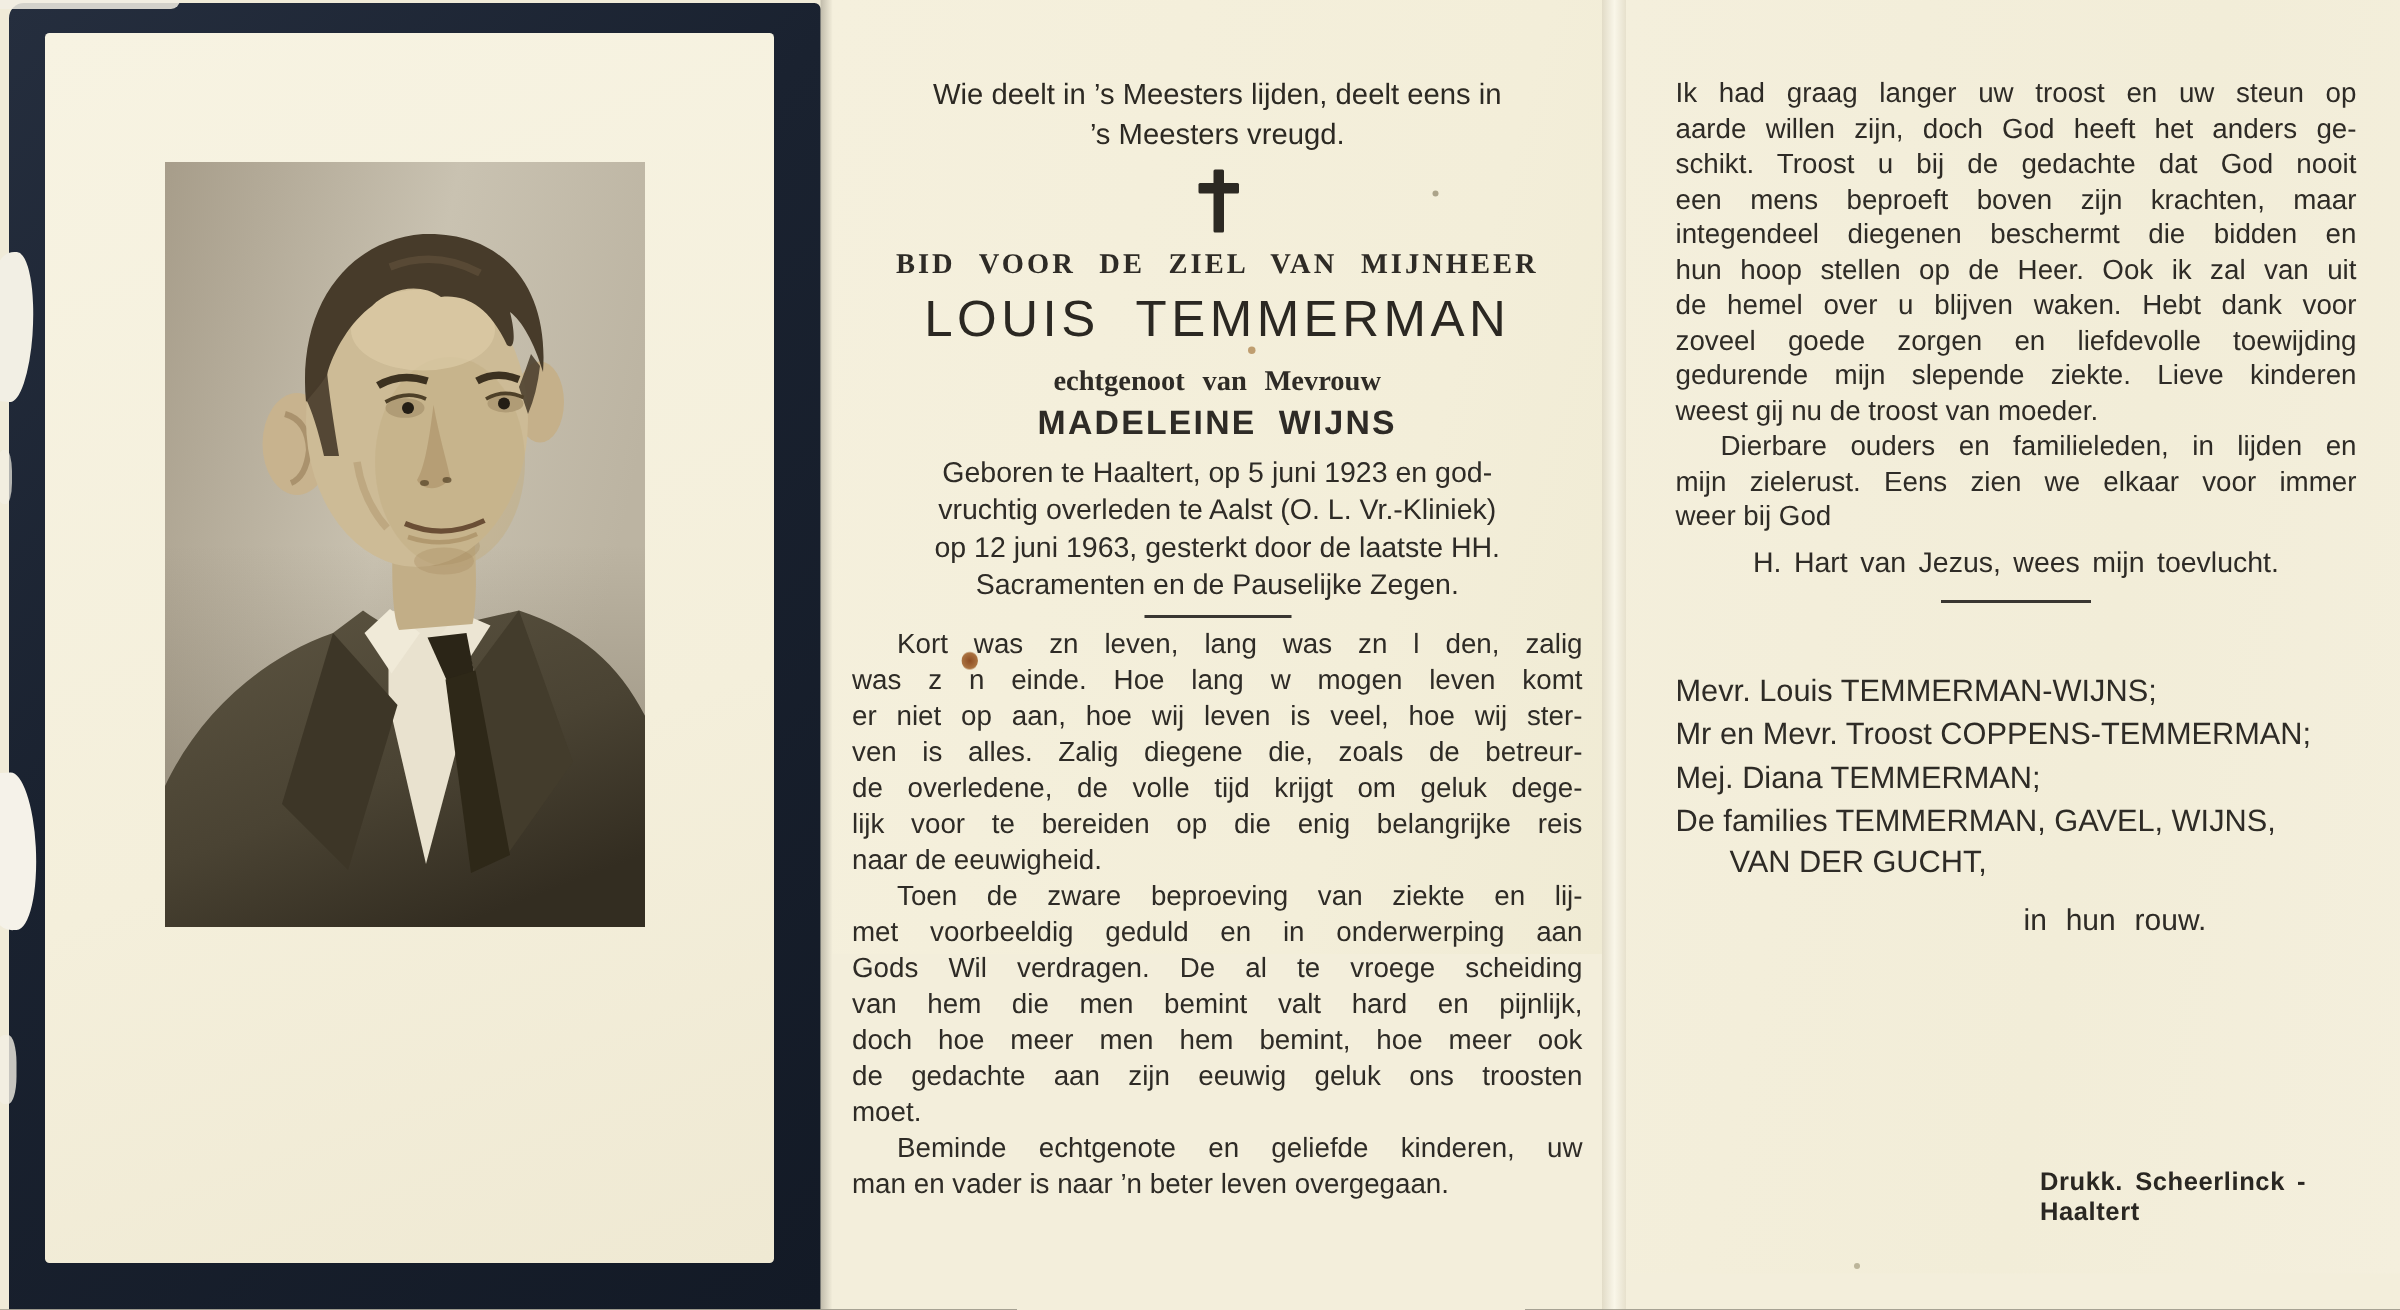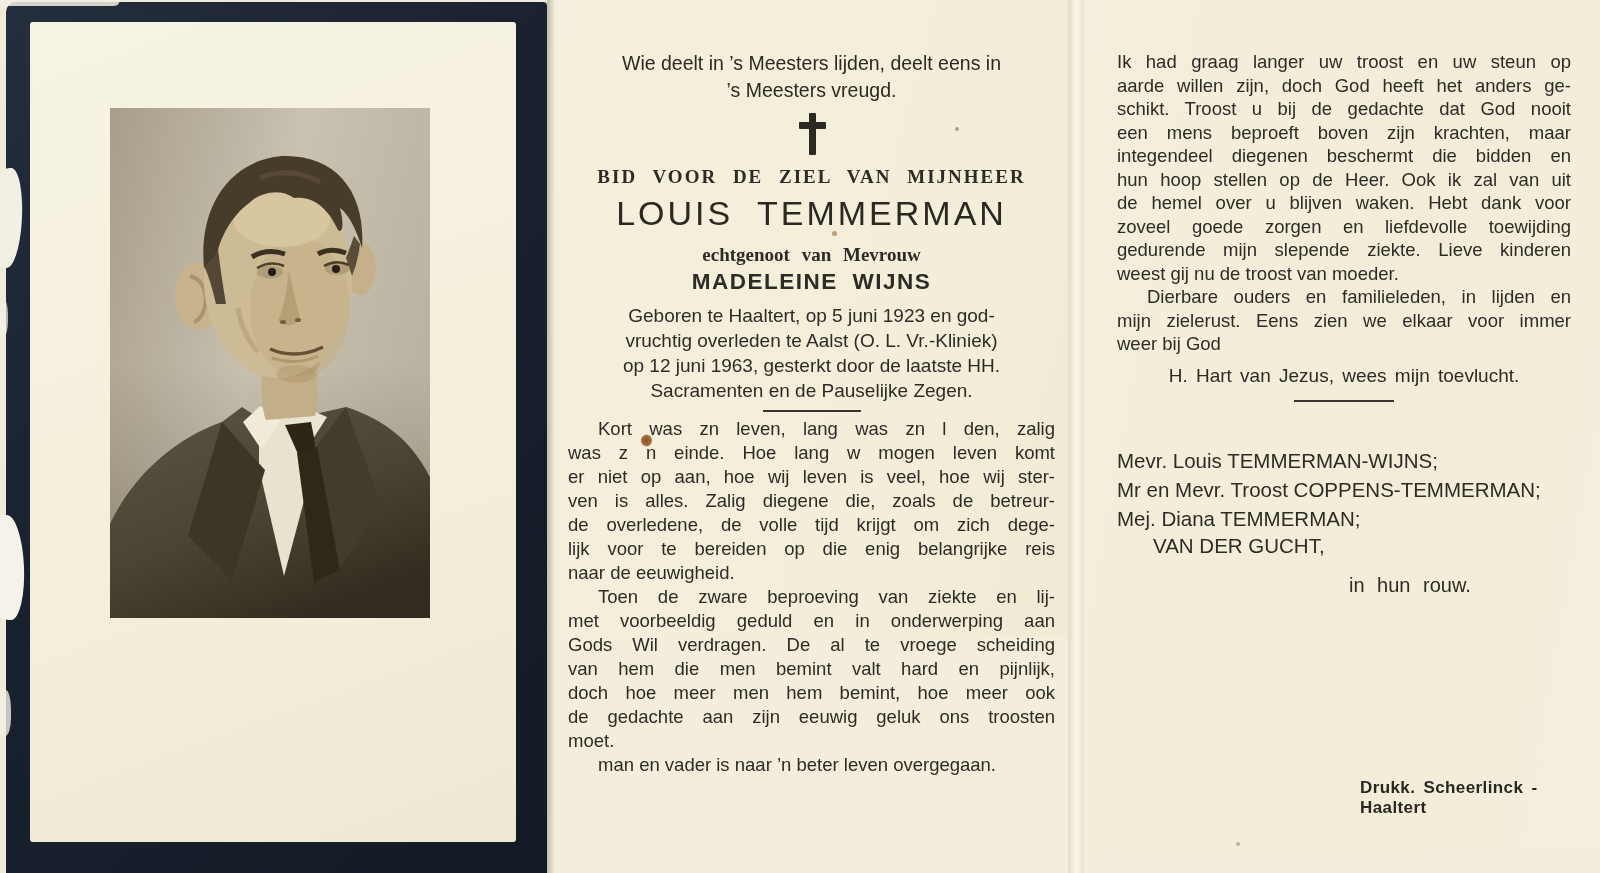--- a/index.html
+++ b/index.html
@@ -218,36 +218,37 @@
           <div class="line">Sacramenten en de Pauselijke Zegen.</div>
         </div>
 
       <div class="divider"></div>
 
       <div class="para indent pad-top">
           <div class="line">Kort was  zn leven, lang was zn l den, zalig</div>
           <div class="line">was z n einde. Hoe lang w mogen leven komt</div>
           <div class="line">er niet op aan, hoe wij leven is veel, hoe wij ster-</div>
           <div class="line">ven is alles. Zalig diegene die, zoals de betreur-</div>
-          <div class="line">de overledene, de volle tijd krijgt om zich dege-</div>
+          <div class="line">de overledene, de volle tijd krijgt om geluk dege-</div>
           <div class="line">lijk voor te bereiden op die enig belangrijke reis</div>
           <div class="line">naar de eeuwigheid.</div>
         </div>
 
       <div class="para indent">
           <div class="line">Toen de zware beproeving van ziekte en lij-</div>
           <div class="line">met voorbeeldig geduld en in onderwerping aan</div>
           <div class="line">Gods Wil verdragen. De al te vroege scheiding</div>
           <div class="line">van hem die men bemint valt hard en pijnlijk,</div>
           <div class="line">doch hoe meer men hem bemint, hoe meer ook</div>
           <div class="line">de gedachte aan zijn eeuwig geluk ons troosten</div>
           <div class="line">moet.</div>
         </div>
 
       <div class="para indent">
+          <div class="line">Beminde echtgenote en geliefde kinderen, uw</div>
           <div class="line">man en vader is naar ’n beter leven overgegaan.</div>
         </div>
 
     </div>
   </div>
 
   <div class="fold"></div>
 
   <div class="prayer-right">
     <div class="r-content">
@@ -272,20 +273,21 @@
         </div>
 
       <div class="invocation">H. Hart van Jezus, wees mijn toevlucht.</div>
 
       <div class="divider-r"></div>
 
       <div class="mourners">
           <div class="line">Mevr. Louis TEMMERMAN-WIJNS;</div>
           <div class="line">Mr en Mevr. Troost COPPENS-TEMMERMAN;</div>
           <div class="line">Mej. Diana TEMMERMAN;</div>
+          <div class="line">De families TEMMERMAN, GAVEL, WIJNS,</div>
           <div class="line">VAN DER GUCHT,</div>
         </div>
 
       <div class="thanks">
           <div class="line">in hun rouw.</div>
         </div>
 
       <div class="printer">Drukk. Scheerlinck - Haaltert</div>
 
     </div>

